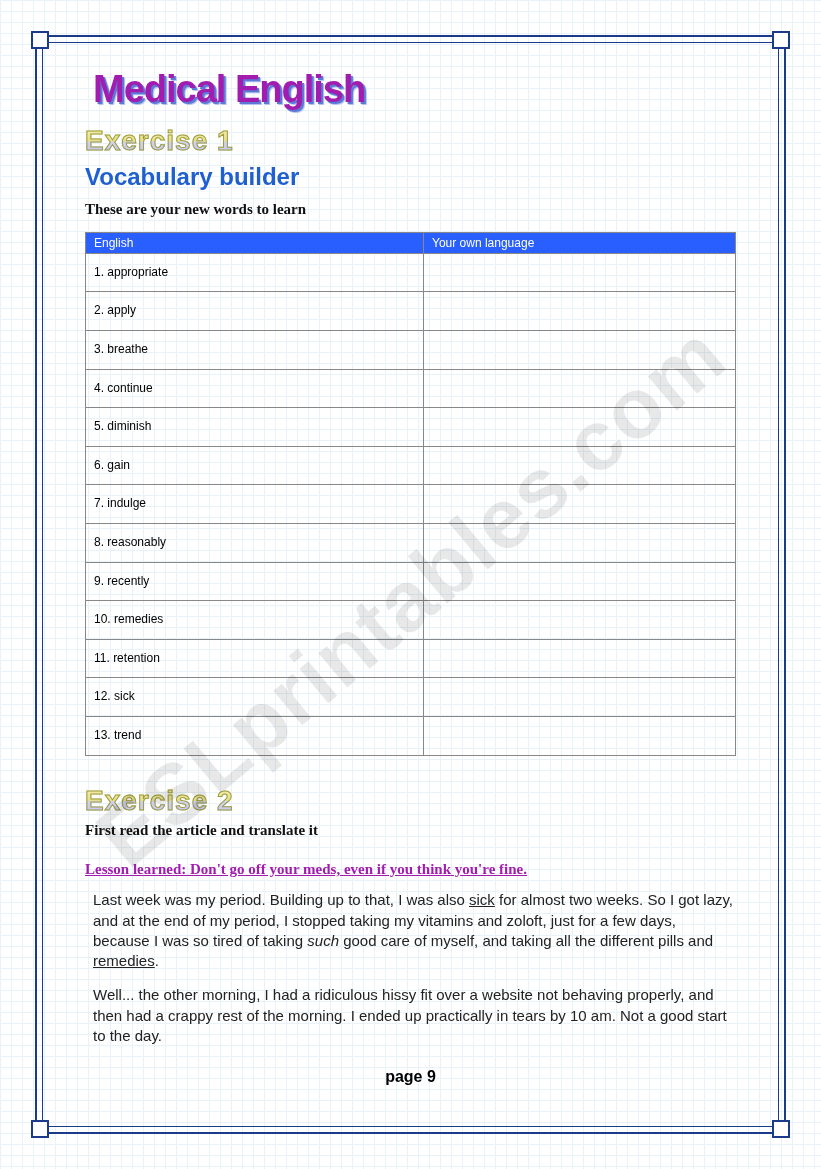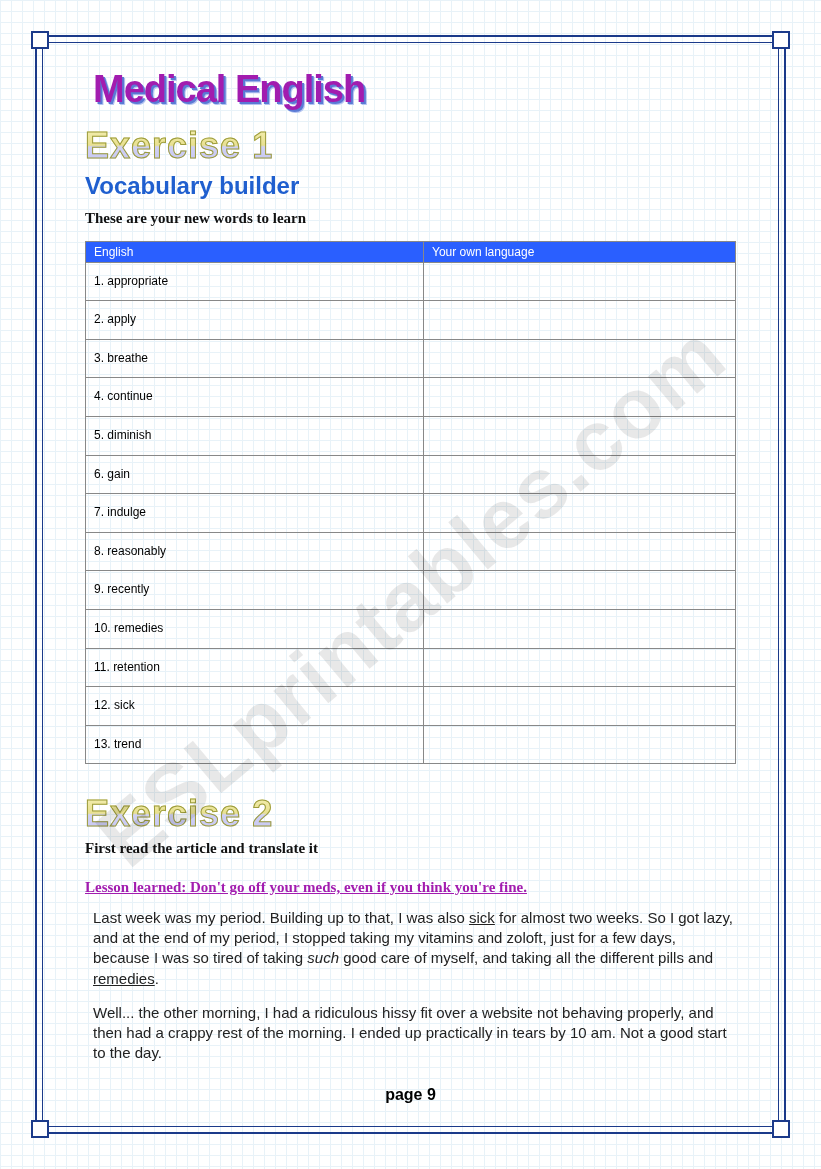--- a/index.html
+++ b/index.html
@@ -76,21 +76,21 @@
     font-size: 38px;
     color: #a21caf;
     text-shadow: 2px 2px 0 #5a7ad5, 3px 3px 0 #b5c5f0;
     letter-spacing: -1px;
     margin: 0 0 18px 8px;
     line-height: 1;
   }
   .ex-title {
     font-family: Arial, "Arial Black", sans-serif;
     font-weight: 900;
-    font-size: 36px;
+    font-size: 28px;
     margin: 10px 0 4px 0;
     line-height: 1.1;
     background: linear-gradient(180deg, #f5f0b5 0%, #e8e090 48%, #cfd0f2 52%, #c5c5f5 100%);
     -webkit-background-clip: text;
     background-clip: text;
     color: transparent;
     -webkit-text-stroke: 1px #9c9c3c;
     letter-spacing: 1px;
   }
   .sub-heading {

